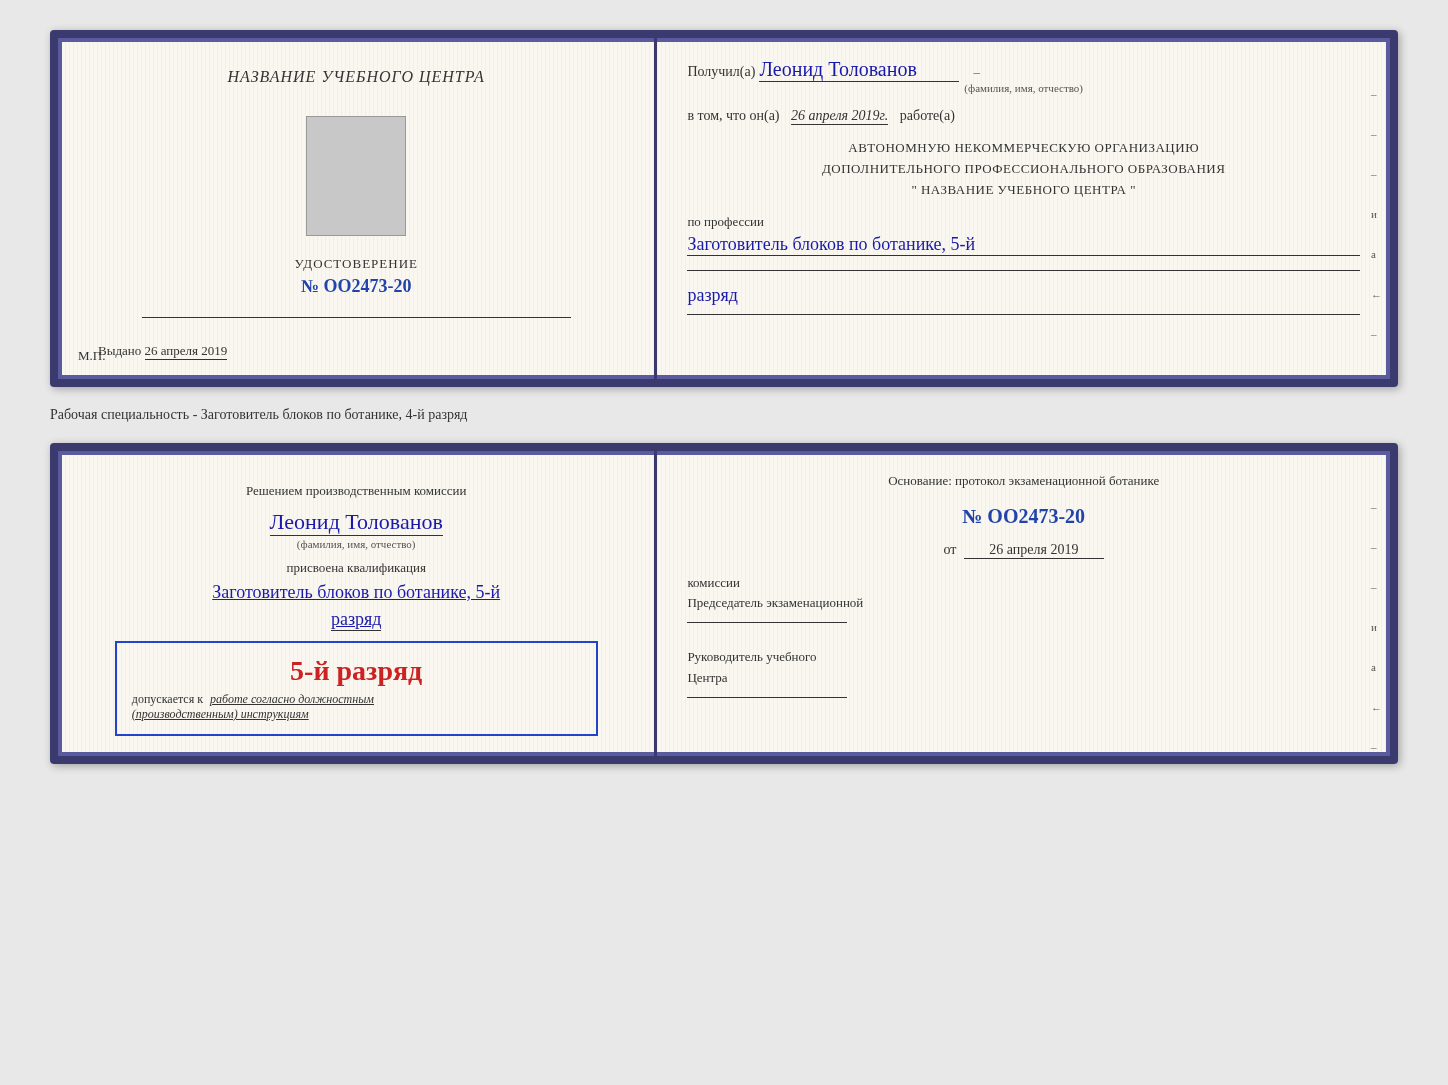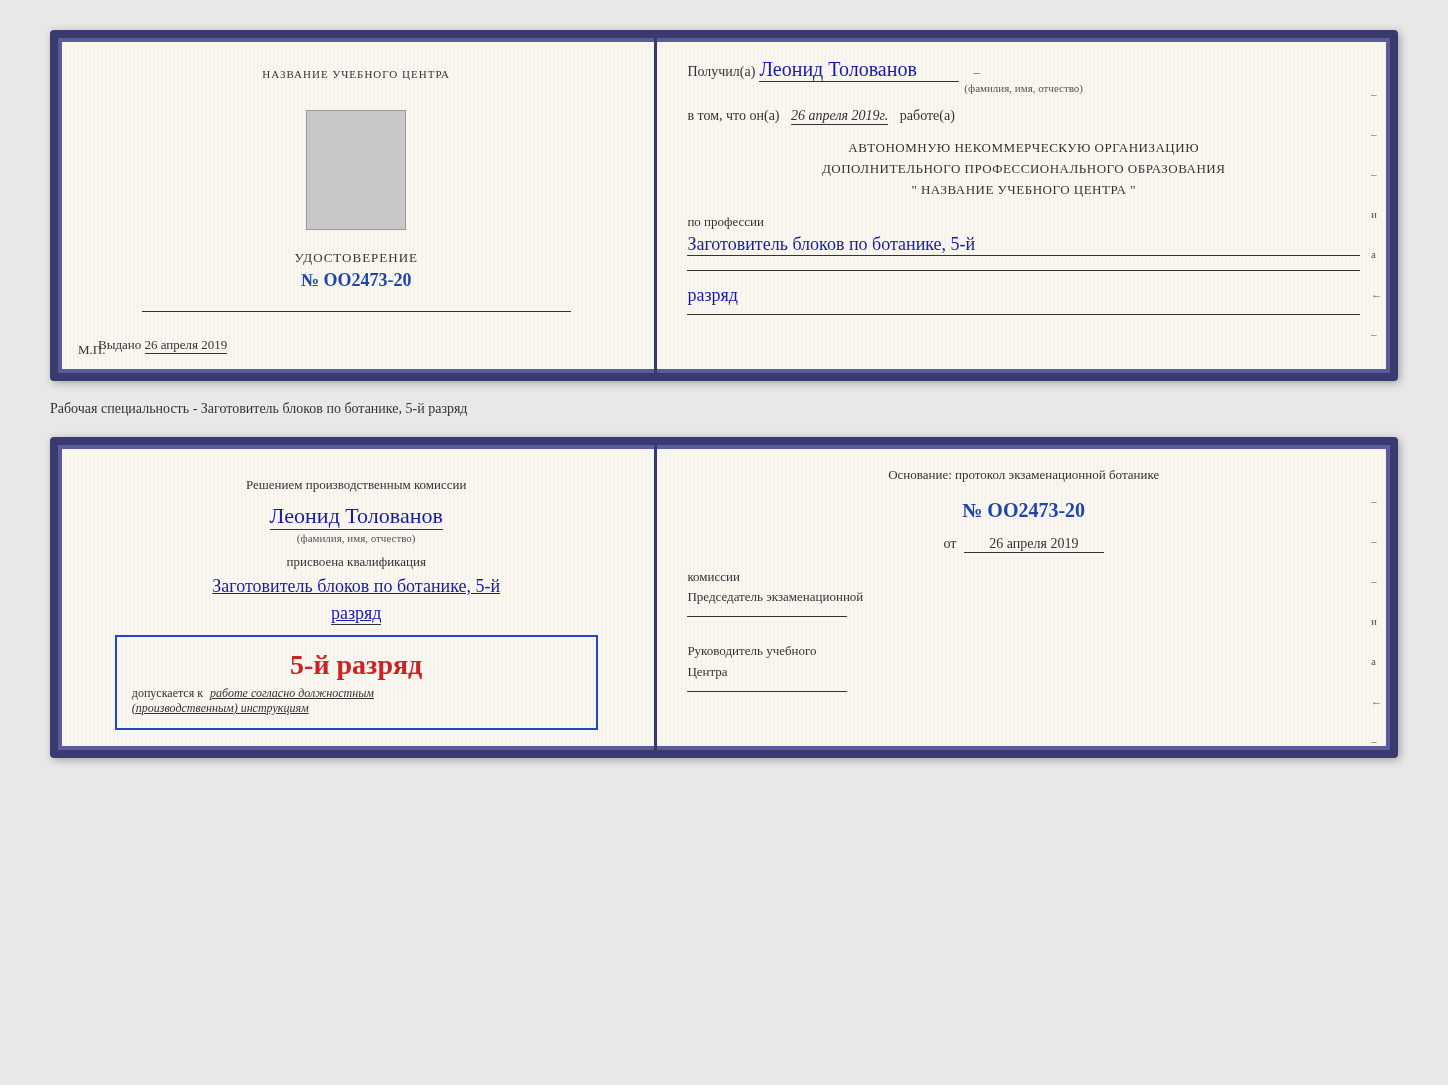--- a/index.html
+++ b/index.html
@@ -73,27 +73,28 @@
       top: 50px;
       display: flex;
       flex-direction: column;
       gap: 28px;
       font-size: 11px;
       color: #555;
     }
 
     
     .doc1-left-title {
-      font-size: 11px;
+      font-size: 16px;
       letter-spacing: 1px;
       text-align: center;
       color: #333;
       margin-bottom: 20px;
       font-weight: normal;
       text-transform: uppercase;
+      font-style: italic;
     }
 
     .photo-placeholder {
       width: 100px;
       height: 120px;
       background: #c8c8c8;
       border: 1px solid #999;
       margin-bottom: 20px;
       margin-top: 10px;
     }
@@ -359,21 +360,21 @@
         <span>и</span>
         <span>а</span>
         <span>←</span>
         <span>–</span>
         <span>–</span>
 
       </div>
     </div>
   </div>
 
-  <div class="specialty-label">Рабочая специальность - Заготовитель блоков по ботанике, 5-й разряд</div>
+  <div class="specialty-label">Рабочая специальность - Заготовитель блоков по ботанике, 4-й разряд</div>
 
   <div class="document-card">
     <div class="doc-left">
       <div class="doc2-left-title">Решением производственным комиссии</div>
       <span class="person-name-large">Леонид Толованов</span>
       <div class="subtitle-small" style="margin-top:2px;">(фамилия, имя, отчество)</div>
 
       <div class="assigned-qual">присвоена квалификация</div>
       <span class="qualification-value">Заготовитель блоков по ботанике, 5-й</span>
       <span class="rank-value" style="font-size:18px;font-family:'Brush Script MT',cursive;color:#1a1aaa;text-decoration:underline;border-bottom:1px solid #333;display:block;margin-top:4px;">разряд</span>

